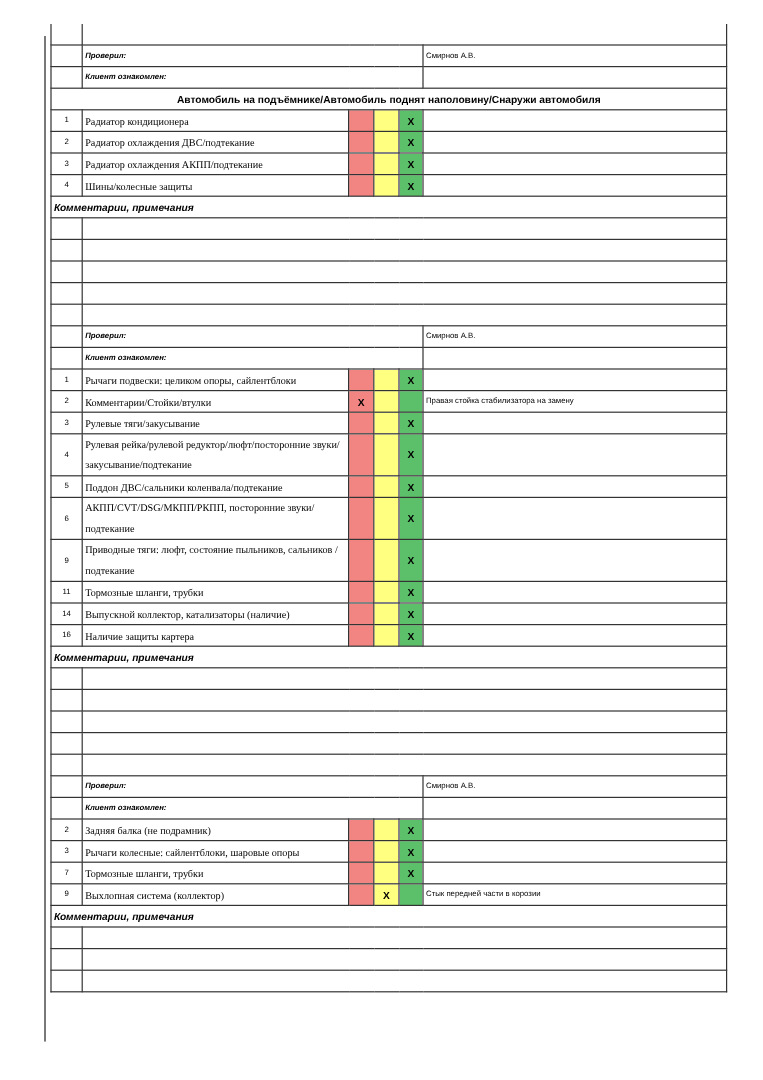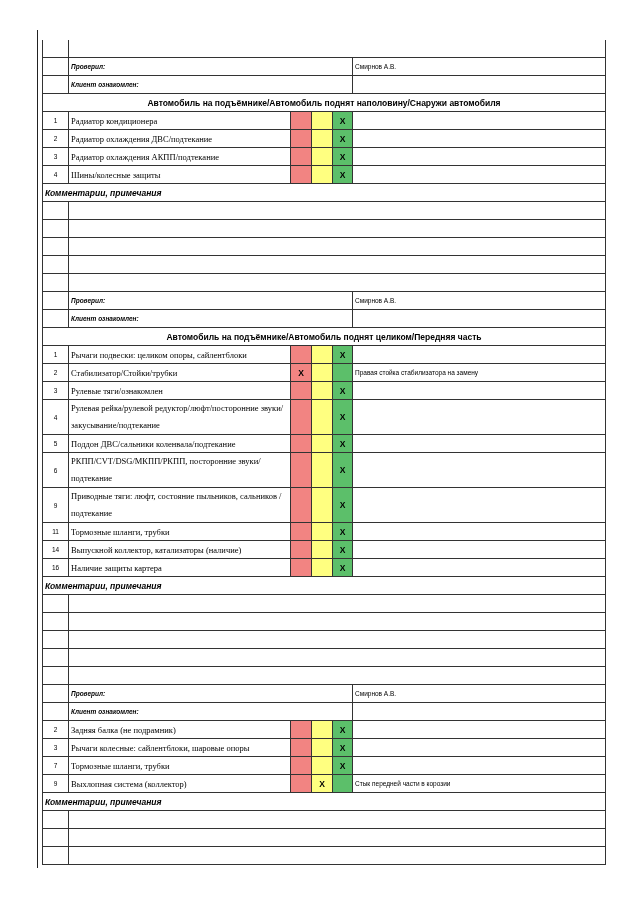--- a/index.html
+++ b/index.html
@@ -1,18 +1,18 @@
 <!DOCTYPE html>
 <html><head>
 <meta charset="utf-8">
 <style>
   html, body { margin:0; padding:0; background:#ffffff; }
   body { width:636px; height:900px; position:relative; overflow:hidden;
          font-family:"Liberation Sans", sans-serif; color:#000; }
-  .sheet { position:absolute; left:42px; top:40px; width:563px; }
+  .sheet { position:absolute; left:42px; top:20px; width:563px; }
   .outer-left { position:absolute; left:37px; top:30px; width:1px; height:838px; background:#222; }
   table { border-collapse:collapse; width:563px; table-layout:fixed; }
   td { border:1px solid #333; padding:0 2px; height:17px; font-size:8.5px; vertical-align:middle; overflow:hidden; white-space:nowrap; }
   td.num { text-align:center; font-size:6.5px; width:22px; }
   td.txt { font-size:8.5px;font-family:Liberation Serif, serif; }
   td.wrap { white-space:normal; line-height:17px; }
   td.red { background:#f28482; width:17px; text-align:center; font-weight:bold; font-size:8.5px; padding:0; }
   td.yel { background:#ffff80; width:17px; text-align:center; font-weight:bold; font-size:8.5px; padding:0; }
   td.grn { background:#5cbf6a; width:16px; text-align:center; font-weight:bold; font-size:8.5px; padding:0; }
   td.cmt { font-size:6.5px; }
@@ -112,42 +112,39 @@
         <tr class="thick">
           <td></td>
           <td colspan="4" class="sign">Проверил:</td>
           <td class="signval">Смирнов А.В.</td>
         </tr>
         <tr>
           <td></td>
           <td colspan="4" class="sign">Клиент ознакомлен:</td>
           <td class="signval"></td>
         </tr>
-        <tr class="thick">
-          <td colspan="6" class="section">Автомобиль на подъёмнике/Автомобиль поднят целиком/Передняя часть</td>
-        </tr>
         <tr>
           <td class="num" style="height: 17px;">1</td>
           <td class="txt">Рычаги подвески: целиком опоры, сайлентблоки</td>
           <td class="red"></td>
           <td class="yel"></td>
           <td class="grn">X</td>
           <td class="cmt"></td>
         </tr>
         <tr>
           <td class="num" style="height: 17px;">2</td>
-          <td class="txt">Стабилизатор/Стойки/трубки</td>
+          <td class="txt">Комментарии/Стойки/втулки</td>
           <td class="red">X</td>
           <td class="yel"></td>
           <td class="grn"></td>
           <td class="cmt">Правая стойка стабилизатора на замену</td>
         </tr>
         <tr>
           <td class="num" style="height: 17px;">3</td>
-          <td class="txt">Рулевые тяги/ознакомлен</td>
+          <td class="txt">Рулевые тяги/закусывание</td>
           <td class="red"></td>
           <td class="yel"></td>
           <td class="grn">X</td>
           <td class="cmt"></td>
         </tr>
         <tr>
           <td class="num" style="height: 34px;">4</td>
           <td class="txt wrap">Рулевая рейка/рулевой редуктор/люфт/посторонние звуки/закусывание/подтекание</td>
           <td class="red"></td>
           <td class="yel"></td>
@@ -157,21 +154,21 @@
         <tr>
           <td class="num" style="height: 17px;">5</td>
           <td class="txt">Поддон ДВС/сальники коленвала/подтекание</td>
           <td class="red"></td>
           <td class="yel"></td>
           <td class="grn">X</td>
           <td class="cmt"></td>
         </tr>
         <tr>
           <td class="num" style="height: 34px;">6</td>
-          <td class="txt wrap">РКПП/CVT/DSG/МКПП/РКПП, посторонние звуки/ подтекание</td>
+          <td class="txt wrap">АКПП/CVT/DSG/МКПП/РКПП, посторонние звуки/ подтекание</td>
           <td class="red"></td>
           <td class="yel"></td>
           <td class="grn">X</td>
           <td class="cmt"></td>
         </tr>
         <tr>
           <td class="num" style="height: 34px;">9</td>
           <td class="txt wrap">Приводные тяги: люфт, состояние пыльников, сальников / подтекание</td>
           <td class="red"></td>
           <td class="yel"></td>

